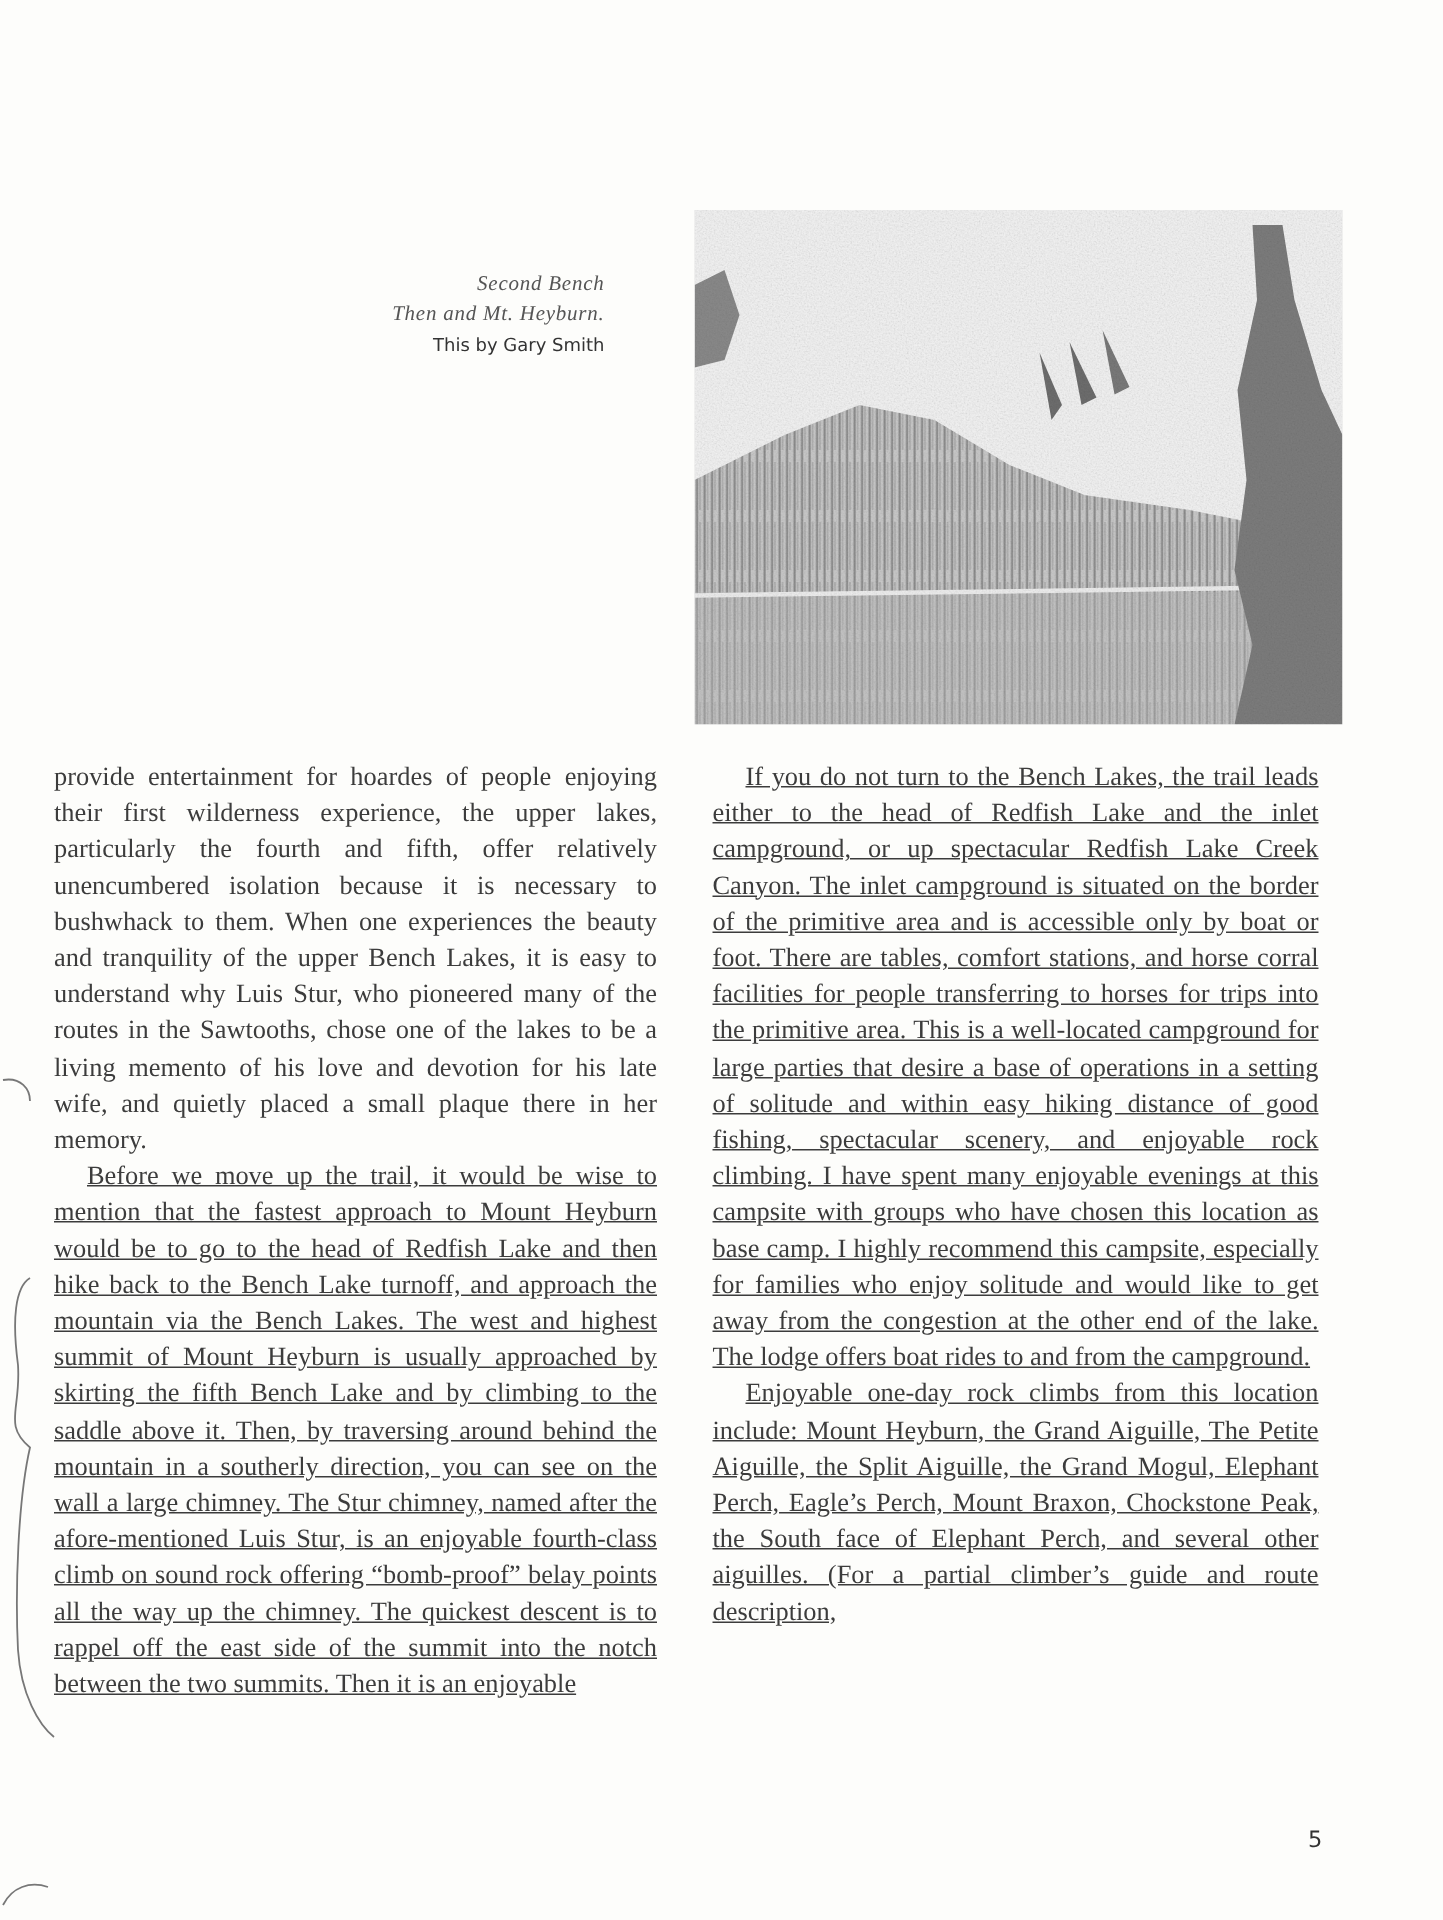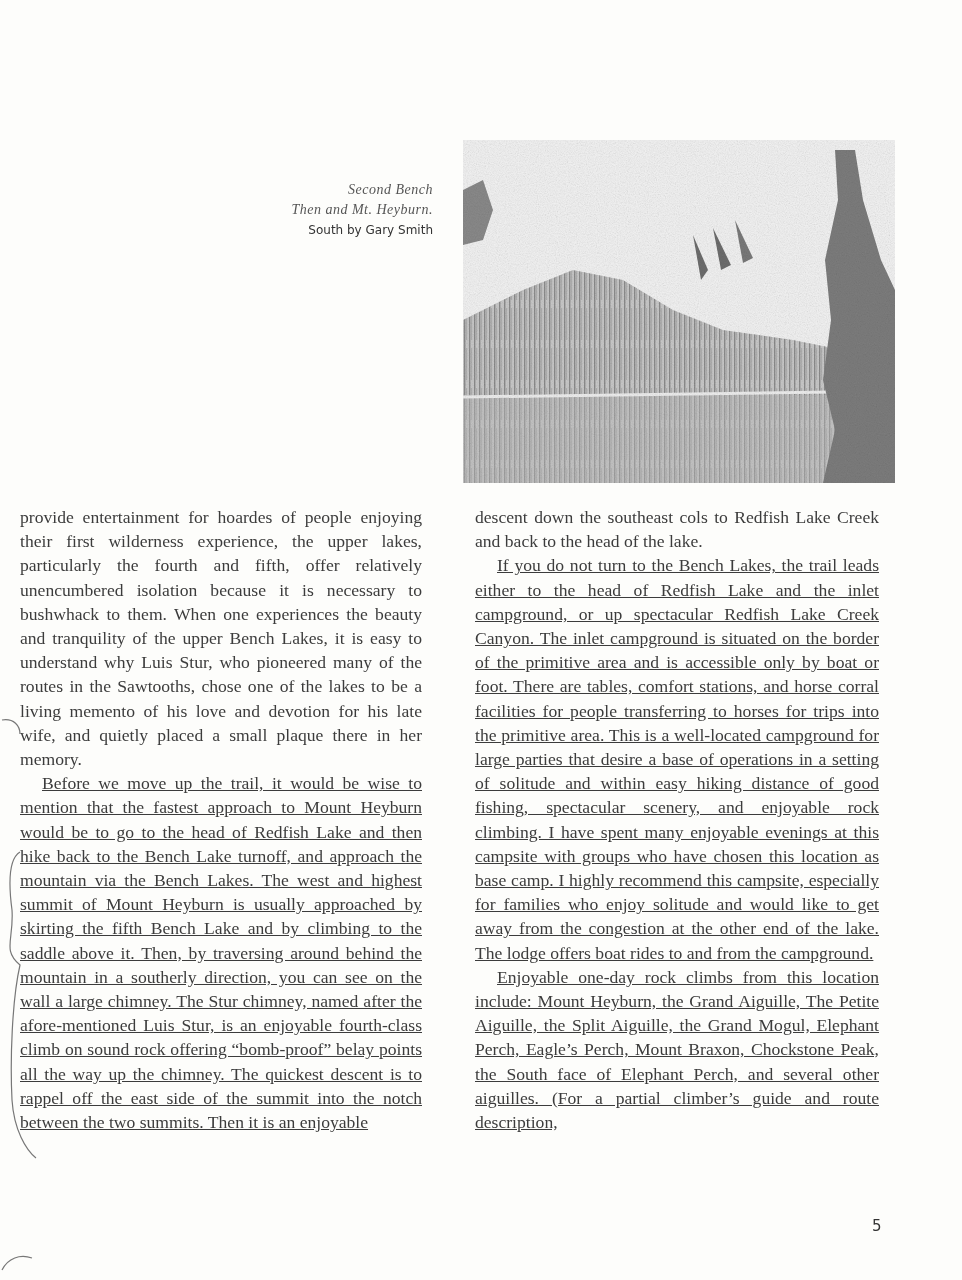--- a/index.html
+++ b/index.html
@@ -3,53 +3,53 @@
 <meta charset="utf-8">
 <style>
   html, body { margin:0; padding:0; }
   body {
     width:962px; height:1280px; position:relative; overflow:hidden;
     background:#fdfdfb;
     font-family:"DejaVu Serif", serif;
     color:#3a3a3a;
   }
   .caption {
-    position:absolute; right:529px; top:180px; text-align:right;
+    position:absolute; right:559px; top:180px; text-align:right;
     font-size:12.5px; line-height:20px; color:#444;
   }
   .caption .it { font-family:"Liberation Serif", serif; font-style:italic; font-size:14px; color:#555; letter-spacing:0.5px; }
   .caption .credit { font-family:"DejaVu Sans", sans-serif; font-size:12px; color:#333; }
   .photo {
     position:absolute; left:463px; top:140px; width:432px; height:343px;
     overflow:hidden; background:#e8e8e8;
   }
   .photo svg { display:block; }
   .col {
     position:absolute; top:505px;
     font-family:"Liberation Serif", serif;
     font-size:17.6px; line-height:24.2px;
     text-align:justify; color:#3c3c3c;
   }
   .col p { margin:0; }
   .col p.indent { text-indent:22px;text-decoration:underline; }
-  .col-left { left:20px; width:402px; }
+  .col-left { left:36px; width:402px; }
   .col-right { left:475px; width:404px; }
   .page-number {
     position:absolute; left:872px; top:1217px;
     font-family:"DejaVu Sans", sans-serif; font-size:15px; color:#333;
   }
   .mark { position:absolute; }
 </style>
 </head>
 <body>
 
 <div class="caption">
   <div class="it">Second Bench</div>
   <div class="it">Then and Mt. Heyburn.</div>
-  <div class="credit">South by Gary Smith</div>
+  <div class="credit">This by Gary Smith</div>
 </div>
 
 <div class="photo">
   <svg width="432" height="343" viewBox="0 0 432 343">
     <defs>
       <filter id="grain">
         <feTurbulence type="fractalNoise" baseFrequency="0.9" numOctaves="2" seed="3" result="n"></feTurbulence>
         <feColorMatrix type="saturate" values="0"></feColorMatrix>
         <feComponentTransfer>
             <feFuncA type="table" tableValues="0 0.35"></feFuncA>
@@ -76,21 +76,20 @@
     </g>
   </svg>
 </div>
 
 <div class="col col-left">
   <p>provide entertainment for hoardes of people enjoying their first wilderness experience, the upper lakes, particularly the fourth and fifth, offer relatively unencumbered isolation because it is necessary to bushwhack to them. When one experiences the beauty and tranquility of the upper Bench Lakes, it is easy to understand why Luis Stur, who pioneered many of the routes in the Sawtooths, chose one of the lakes to be a living memento of his love and devotion for his late wife, and quietly placed a small plaque there in her memory.</p>
   <p class="indent">Before we move up the trail, it would be wise to mention that the fastest approach to Mount Heyburn would be to go to the head of Redfish Lake and then hike back to the Bench Lake turnoff, and approach the mountain via the Bench Lakes. The west and highest summit of Mount Heyburn is usually approached by skirting the fifth Bench Lake and by climbing to the saddle above it. Then, by traversing around behind the mountain in a southerly direction, you can see on the wall a large chimney. The Stur chimney, named after the afore-mentioned Luis Stur, is an enjoyable fourth-class climb on sound rock offering “bomb-proof” belay points all the way up the chimney. The quickest descent is to rappel off the east side of the summit into the notch between the two summits. Then it is an enjoyable</p>
 </div>
 
 <div class="col col-right">
-  <p>descent down the southeast cols to Redfish Lake Creek and back to the head of the lake.</p>
   <p class="indent">If you do not turn to the Bench Lakes, the trail leads either to the head of Redfish Lake and the inlet campground, or up spectacular Redfish Lake Creek Canyon. The inlet campground is situated on the border of the primitive area and is accessible only by boat or foot. There are tables, comfort stations, and horse corral facilities for people transferring to horses for trips into the primitive area. This is a well-located campground for large parties that desire a base of operations in a setting of solitude and within easy hiking distance of good fishing, spectacular scenery, and enjoyable rock climbing. I have spent many enjoyable evenings at this campsite with groups who have chosen this location as base camp. I highly recommend this campsite, especially for families who enjoy solitude and would like to get away from the congestion at the other end of the lake. The lodge offers boat rides to and from the campground.</p>
   <p class="indent">Enjoyable one-day rock climbs from this location include: Mount Heyburn, the Grand Aiguille, The Petite Aiguille, the Split Aiguille, the Grand Mogul, Elephant Perch, Eagle’s Perch, Mount Braxon, Chockstone Peak, the South face of Elephant Perch, and several other aiguilles. (For a partial climber’s guide and route description,</p>
 </div>
 
 <svg class="mark" style="left:0;top:680px" width="40" height="600">
   <path d="M2,40 C14,38 20,46 20,54" stroke="#777" stroke-width="1.2" fill="none"></path>
   <path d="M20,172 C10,178 8,200 12,230 C14,260 2,270 20,285 C12,320 10,380 12,420 C14,450 26,470 36,478" stroke="#777" stroke-width="1.2" fill="none"></path>
   <path d="M2,590 C8,578 20,574 32,578" stroke="#777" stroke-width="1.2" fill="none"></path>
 </svg>
 

